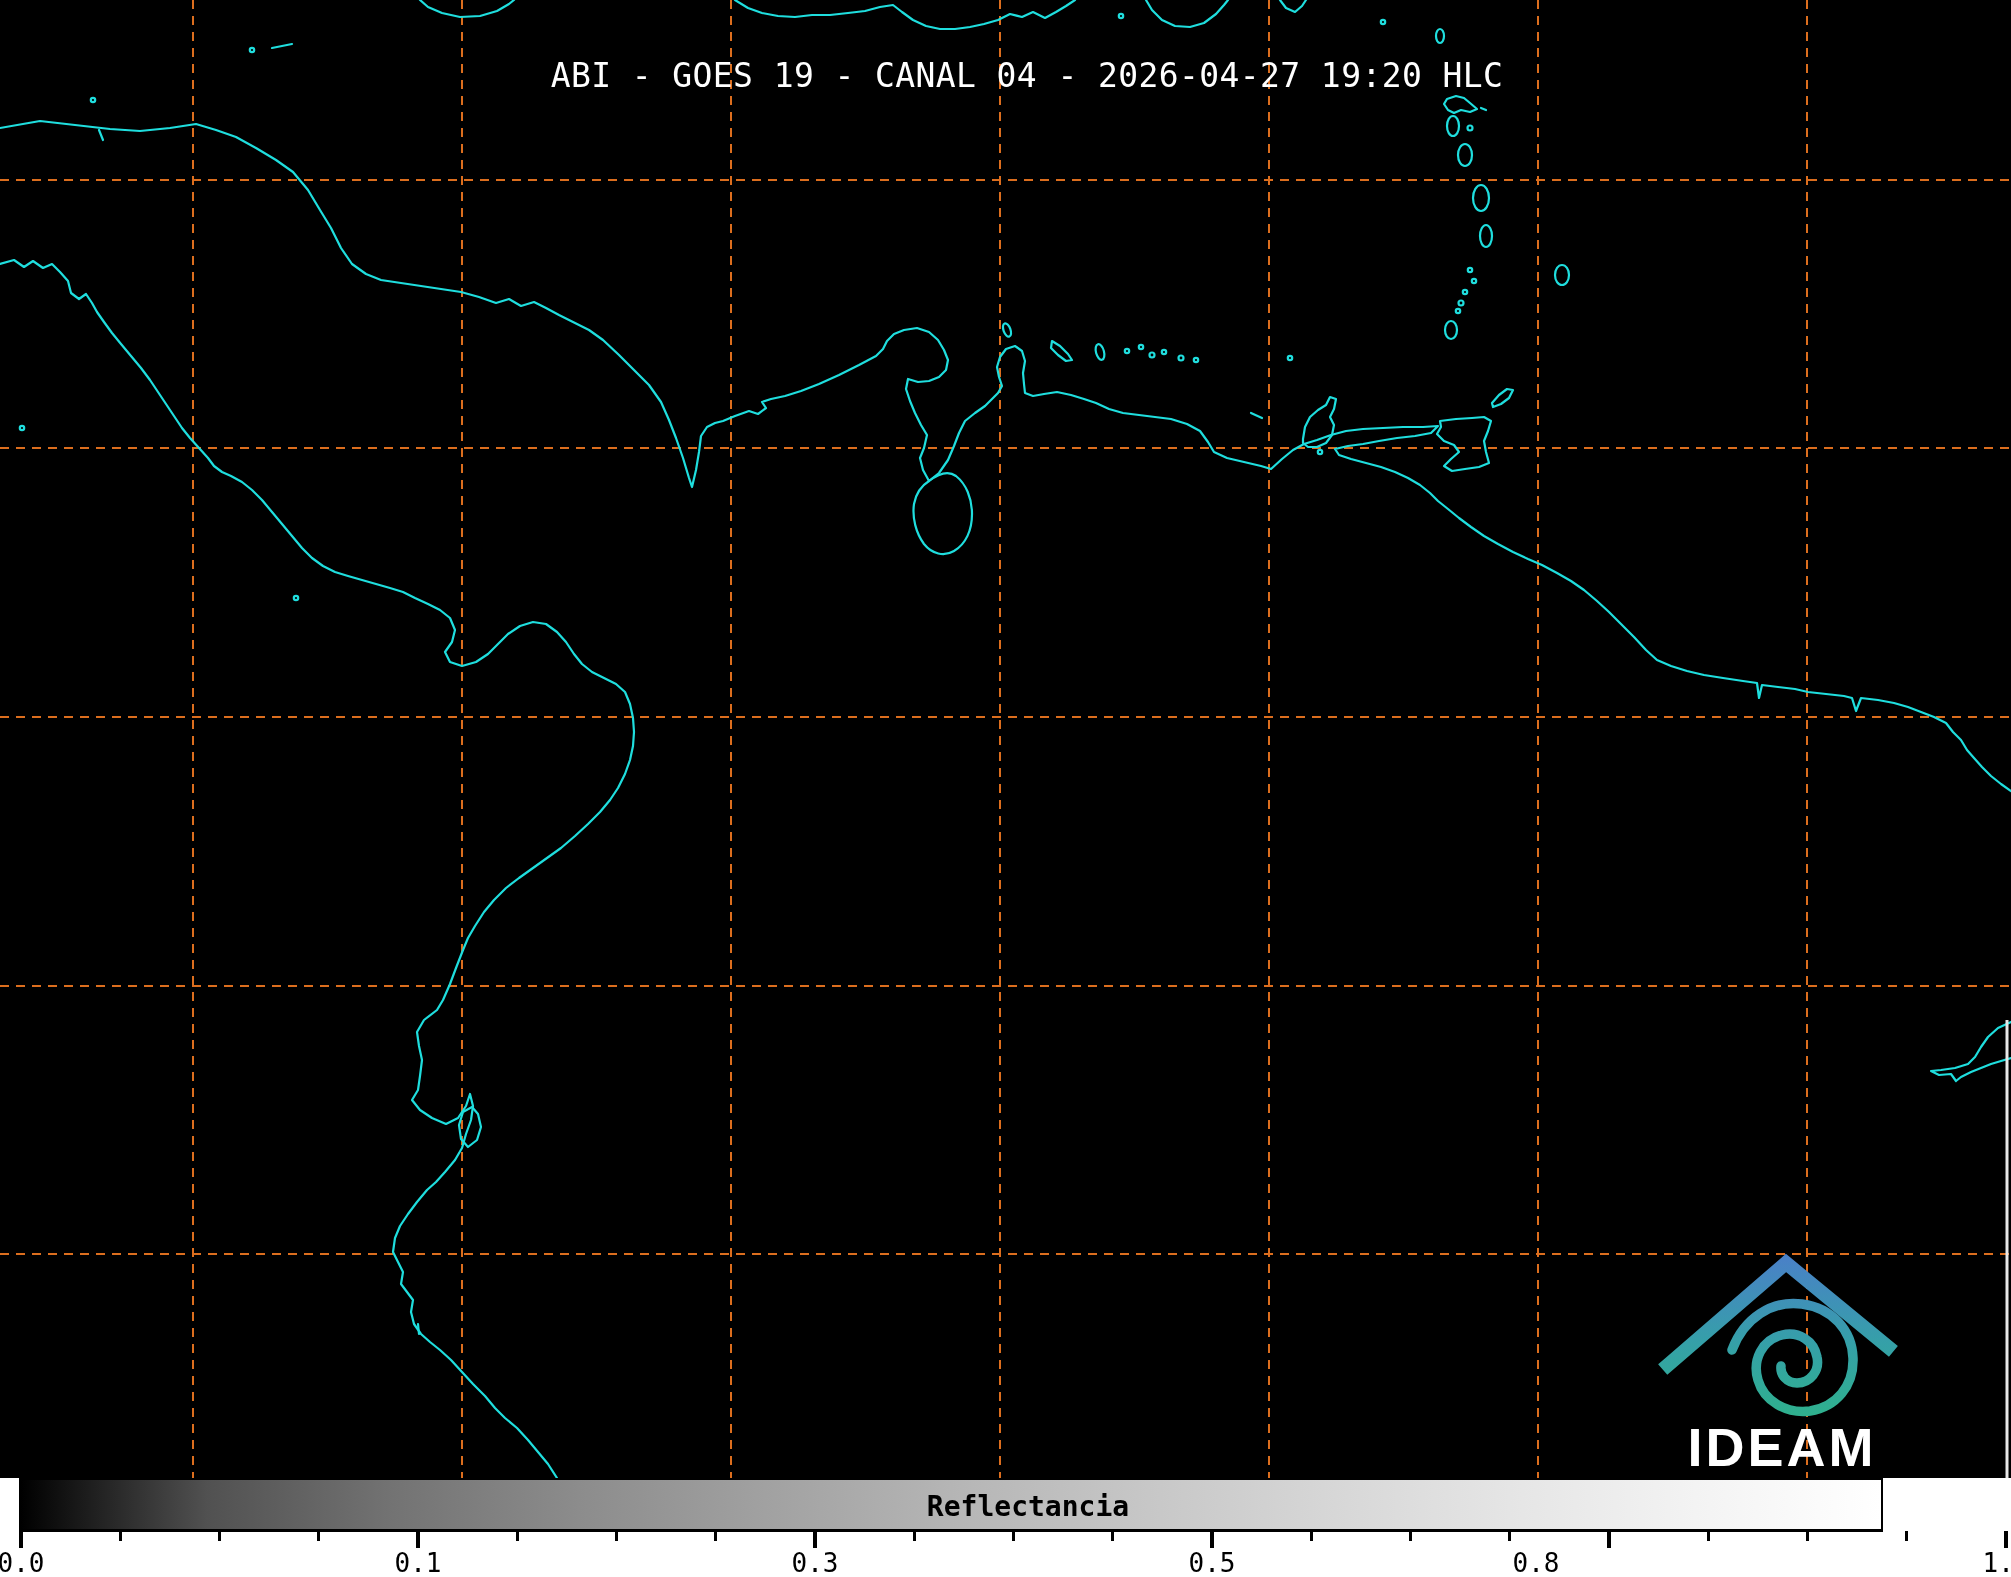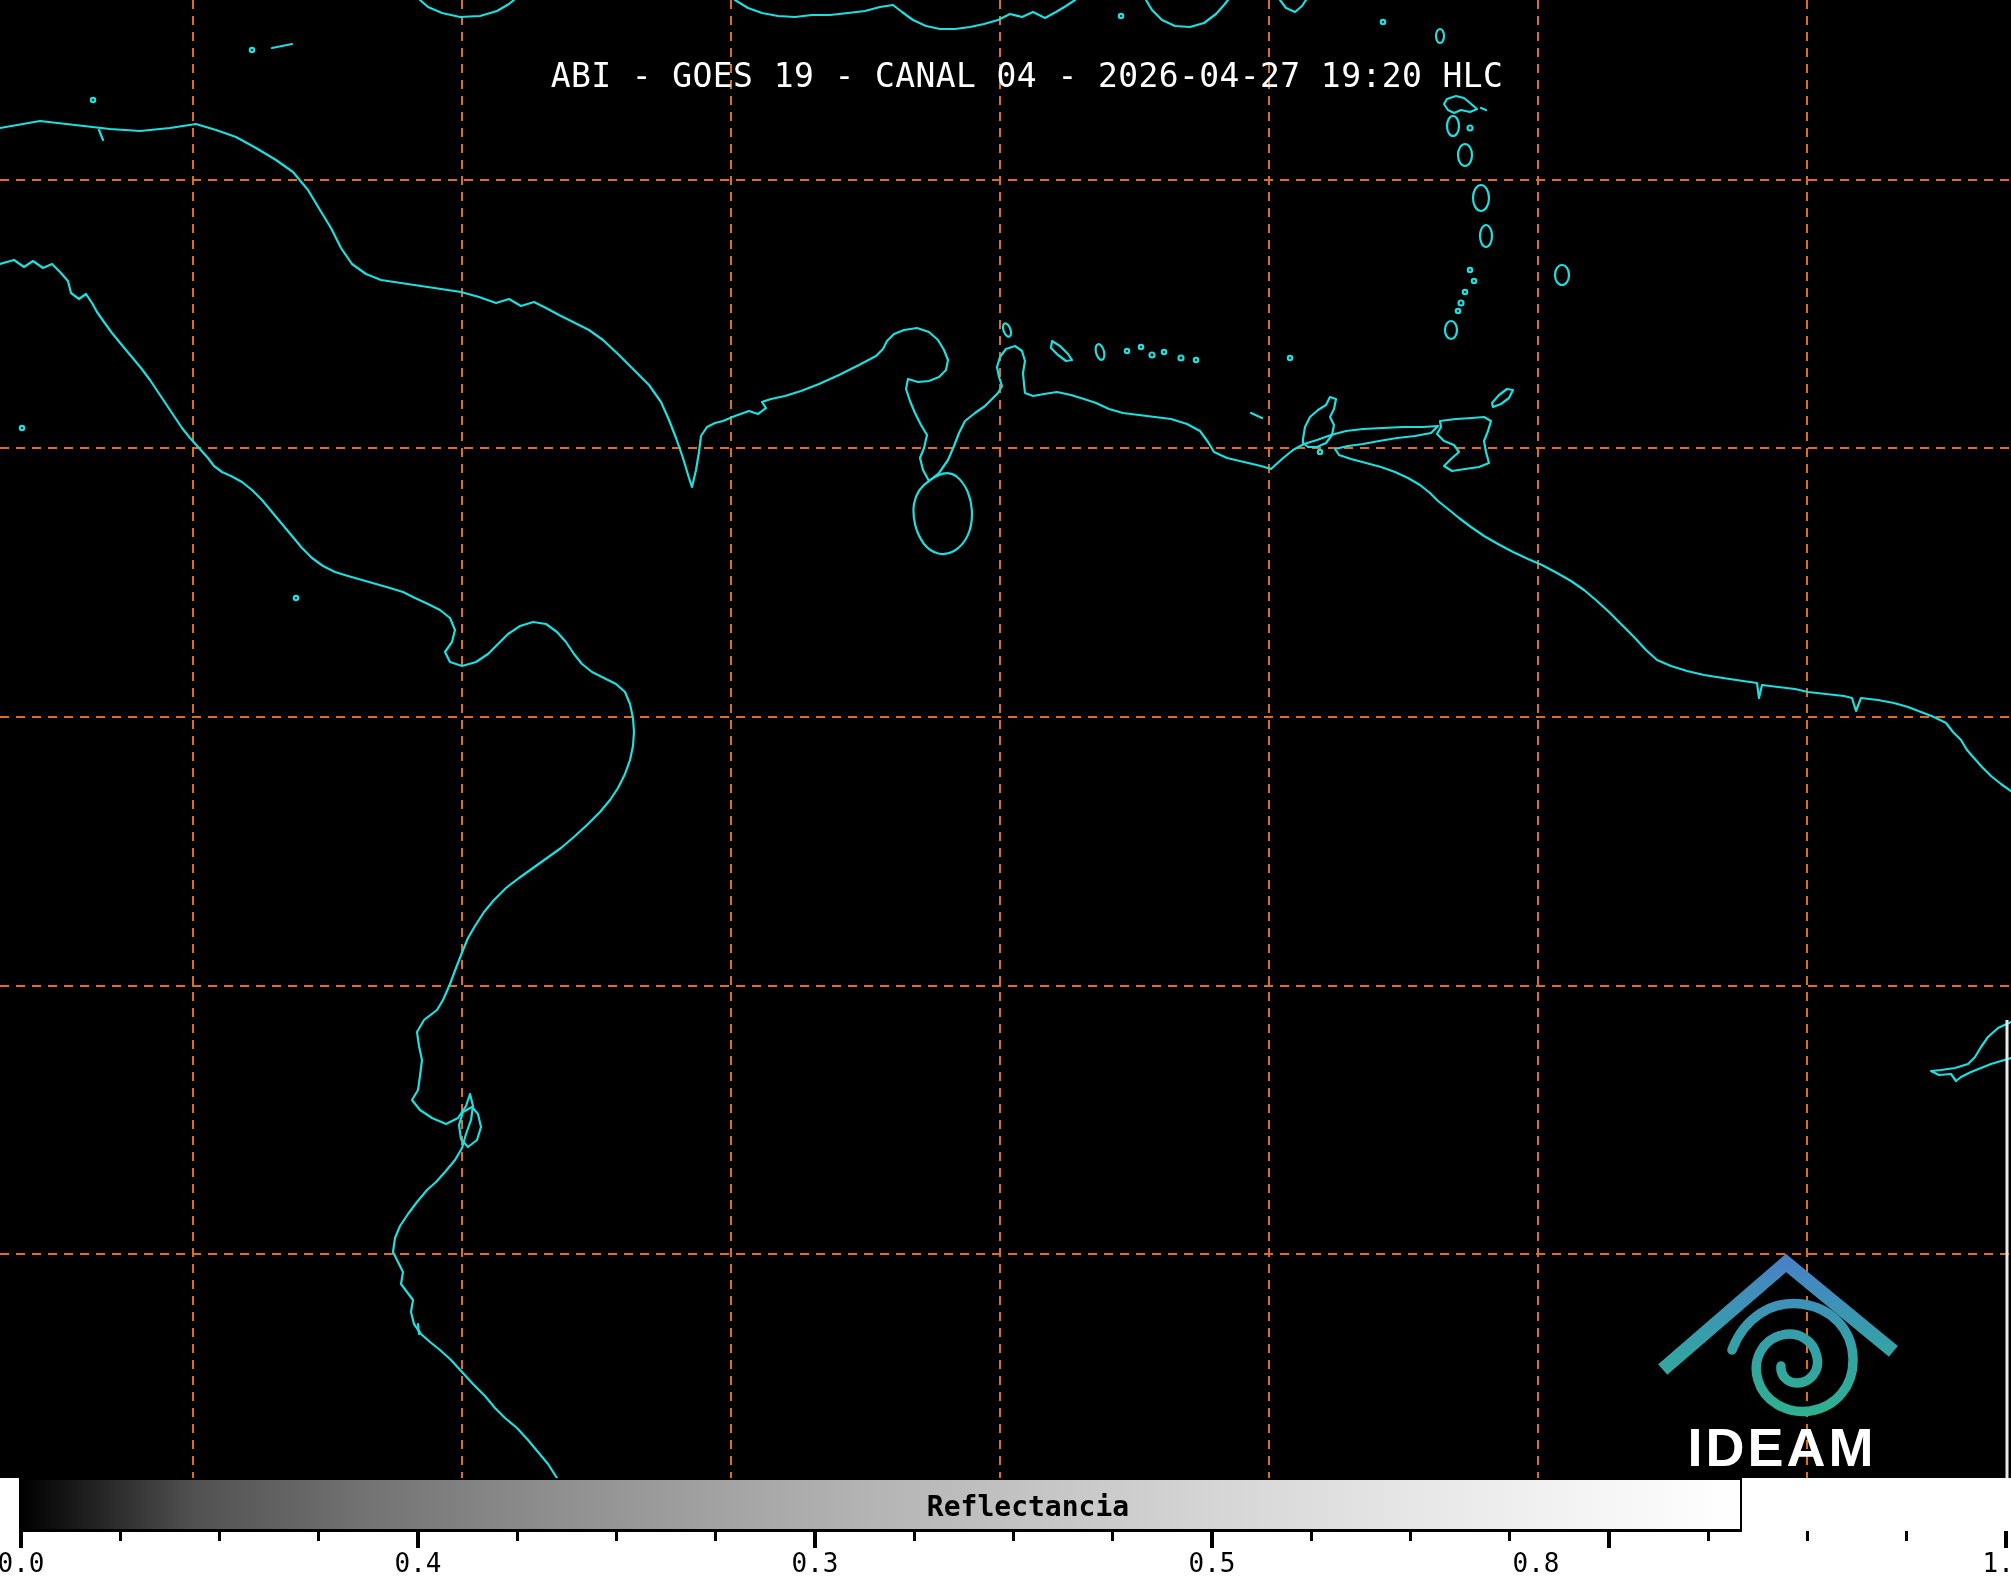--- a/index.html
+++ b/index.html
@@ -7,21 +7,21 @@
           font-family:"DejaVu Sans Mono", monospace;}
   .map-area{position:absolute;left:0;top:0;width:2011px;height:1478px;background:#000000;}
   .map-svg{position:absolute;left:0;top:0;}
   .map-title{position:absolute;left:1027px;top:56px;transform:translateX(-50%);
              color:#ffffff;font-size:33px;letter-spacing:0.4px;white-space:nowrap;
              font-family:"DejaVu Sans Mono", monospace;}
   .ideam-text{position:absolute;left:1782px;top:1416px;transform:translateX(-50%);
               font-family:"Liberation Sans", sans-serif;font-weight:700;font-size:54px;
               color:#ffffff;letter-spacing:3px;}
   .colorbar-area{position:absolute;left:0;top:1478px;width:2011px;height:99px;background:#ffffff;}
-  .colorbar-bar{position:absolute;left:19px;top:0;width:1723px;height:54px;box-sizing:border-box;
+  .colorbar-bar{position:absolute;left:19px;top:0;width:1864px;height:54px;box-sizing:border-box;
                 border:2px solid #000;border-bottom:3px solid #000;
                 background:linear-gradient(to right,#000000 0%,#515151 10%,#737373 20%,
                            #8c8c8c 30%,#a1a1a1 40%,#b5b5b5 50%,#c6c6c6 60%,#d6d6d6 70%,
                            #e5e5e5 80%,#f3f3f3 90%,#ffffff 100%);}
   .colorbar-label{position:absolute;left:1007px;top:26px;transform:translate(-50%,-50%);
                   color:#000;font-size:28px;font-weight:700;
                   font-family:"DejaVu Sans Mono", monospace;}
   .cb-tick{position:absolute;background:#000;top:53px;}
   .cb-tick.major{width:4px;height:17px;}
   .cb-tick.minor{width:3px;height:10px;}
@@ -142,20 +142,20 @@
         <div class="cb-tick minor" style="left: 1309.75px;"></div>
         <div class="cb-tick minor" style="left: 1409px;"></div>
         <div class="cb-tick minor" style="left: 1508.25px;"></div>
         <div class="cb-tick major" style="left: 1607px;"></div>
         <div class="cb-tick minor" style="left: 1706.75px;"></div>
         <div class="cb-tick minor" style="left: 1806px;"></div>
         <div class="cb-tick minor" style="left: 1905.25px;"></div>
         <div class="cb-tick major" style="left: 2004px;"></div>
       </div>
   <div class="cb-ticklabel" style="left: 21px; top: 72px;">0.0</div>
-      <div class="cb-ticklabel" style="left: 418px; top: 72px;">0.4</div>
+      <div class="cb-ticklabel" style="left: 418px; top: 72px;">0.1</div>
       <div class="cb-ticklabel" style="left: 815px; top: 72px;">0.3</div>
       <div class="cb-ticklabel" style="left: 1212px; top: 72px;">0.5</div>
       <div class="cb-ticklabel" style="left: 1536px; top: 72px;">0.8</div>
       <div class="cb-ticklabel" style="left: 2006px; top: 72px;">1.0</div>
     </div>
 
 </div>
 
 </body></html>

